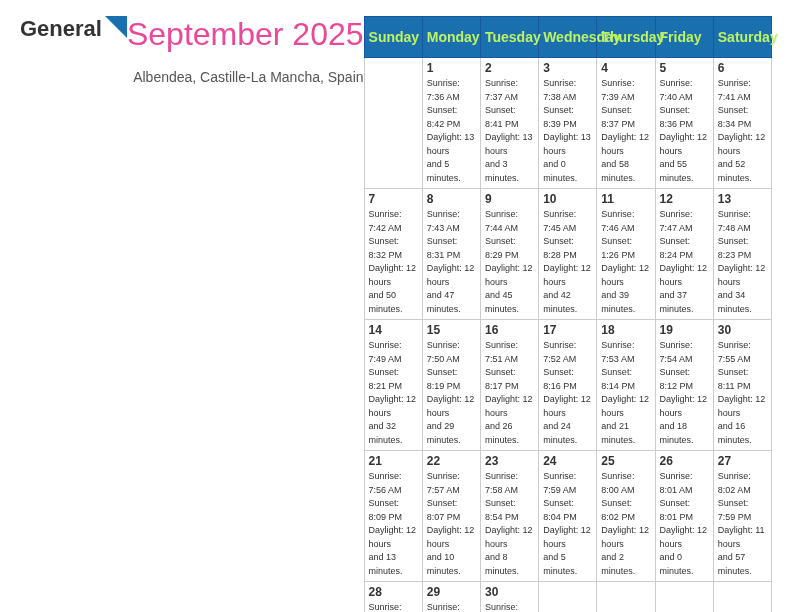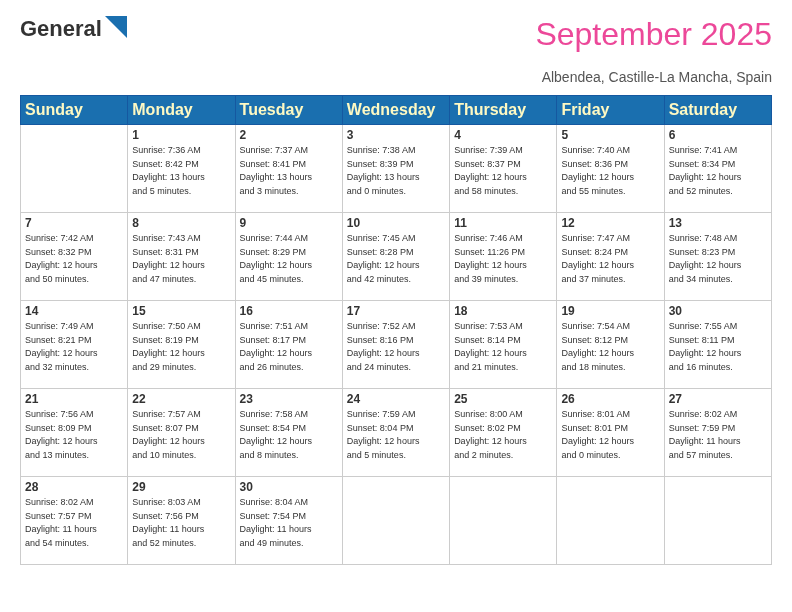--- a/index.html
+++ b/index.html
@@ -8,21 +8,21 @@
       background: #fff;
       width: 792px;
       height: 612px;
       overflow: hidden;
     }
     .page {
       width: 792px;
       height: 468px;
       padding: 16px 20px 12px 20px;
       display: flex;
-      flex-direction: column;
+      flex-direction: row;
     }
     .header {
       display: flex;
       justify-content: space-between;
       align-items: flex-start;
       margin-bottom: 10px;
     }
     .logo-wrapper {
       display: flex;
       align-items: center;
@@ -42,24 +42,24 @@
     }
     .calendar {
       flex: 1;
       border: 1px solid #ccc;
       border-collapse: collapse;
       width: 100%;
       table-layout: fixed;
     }
     .calendar th {
       background: #1a6faf;
-      color: #fef9c3;
-      font-size: 16px;
+      color: #bef264;
+      font-size: 14px;
       font-weight: bold;
-      padding: 5px 4px;
+      padding: 12px 4px;
       border: 1px solid #1558a0;
       text-align: left;
     }
     .calendar td {
       border: 1px solid #ccc;
       vertical-align: top;
       padding: 3px 4px;
       font-size: 9.5px;
       color: #333;
       height: 88px;
@@ -182,21 +182,21 @@
           <td>
             <span class="day-num">10</span>
             <div class="day-info" style="white-space: pre-line;">Sunrise: 7:45 AM
 Sunset: 8:28 PM
 Daylight: 12 hours
 and 42 minutes.</div>
           </td>
           <td>
             <span class="day-num">11</span>
             <div class="day-info" style="white-space: pre-line;">Sunrise: 7:46 AM
-Sunset: 11:26 PM
+Sunset: 1:26 PM
 Daylight: 12 hours
 and 39 minutes.</div>
           </td>
           <td>
             <span class="day-num">12</span>
             <div class="day-info" style="white-space: pre-line;">Sunrise: 7:47 AM
 Sunset: 8:24 PM
 Daylight: 12 hours
 and 37 minutes.</div>
           </td>

